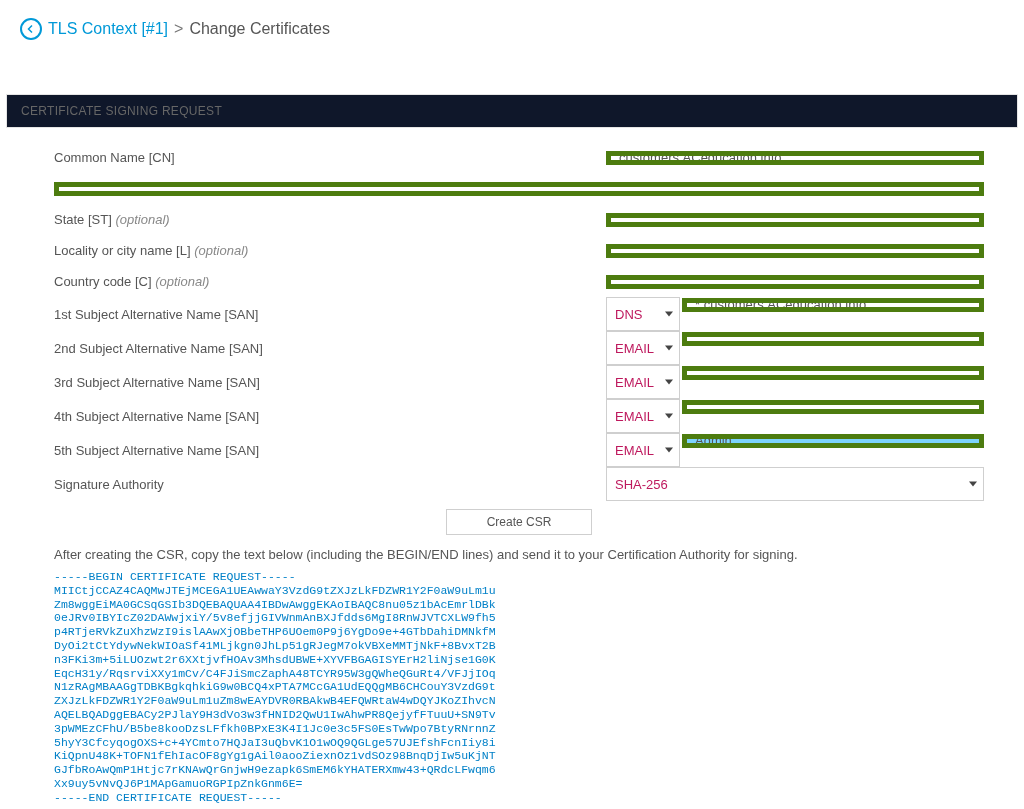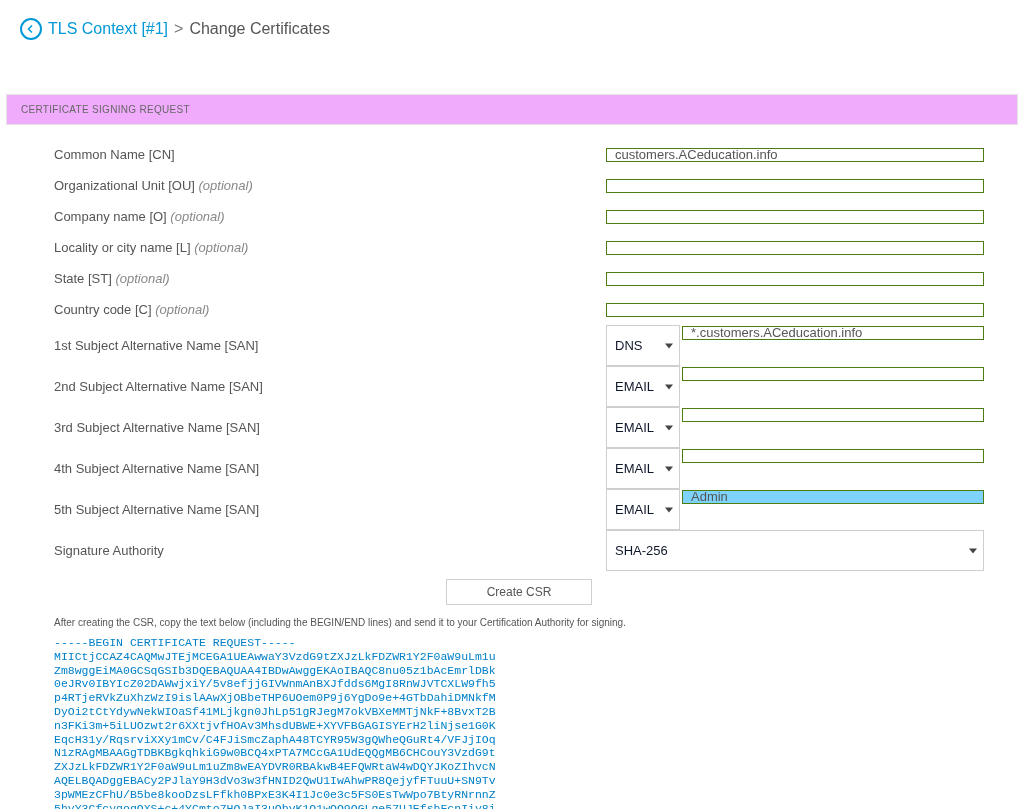--- a/index.html
+++ b/index.html
@@ -31,23 +31,23 @@
   .crumb-link {
     color: #0099d8;
     font-size: 16px;
   }
   .crumb-sep { color: #777; font-size: 16px; }
   .crumb-current { color: #555; font-size: 16px; }
   .section {
     margin: 40px 6px 0 6px;
   }
   .section-title {
-    background: #f0abfc;
+    background: #0f172a;
     color: #666;
-    font-size: 10px;
+    font-size: 12px;
     letter-spacing: 0.3px;
     padding: 9px 14px;
     border: 1px solid #e5e5e5;
   }
   .form-area {
     padding: 14px 34px 20px 48px;
   }
   .row {
     display: flex;
     align-items: center;
@@ -62,36 +62,36 @@
   }
   .label-col em, .optional { font-style: italic; color: #888; }
   .field-col {
     flex: 1;
     display: flex;
     gap: 2px;
   }
   input[type=text] {
     width: 100%;
     height: 14px;
-    border: 1px solid #4d7c0f;
+    border: 5px solid #4d7c0f;
     padding: 2px 8px;
     font-size: 13px;
     color: #555;
     background: #fff;
   }
   .sel {
     position: relative;
     display: inline-flex;
     align-items: center;
-    height: 41px;
+    height: 34px;
     border: 1px solid #cfcfcf;
     background: #fff;
     padding: 0 22px 0 8px;
     font-size: 13px;
-    color: #0f172a;
+    color: #be185d;
     min-width: 74px;
     cursor: pointer;
   }
   .sel.full { width: 100%; min-width: 0; }
   .sel .caret {
     position: absolute;
     right: 6px;
     top: 50%;
     transform: translateY(-50%);
     width: 0; height: 0;
@@ -111,21 +111,21 @@
   .btn {
     border: 1px solid #cfcfcf;
     background: #fff;
     color: #555;
     padding: 5px 40px;
     font-size: 12px;
     cursor: pointer;
   }
   .helper {
     color: #555;
-    font-size: 10px;
+    font-size: 13px;
     margin: 4px 0 8px 0;
   }
   .csr-block {
     font-family: Consolas, "Courier New", monospace;
     font-size: 11.5px;
     line-height: 1.2;
     color: #0080c8;
     white-space: pre;
     overflow-x: hidden;
   }
@@ -149,39 +149,32 @@
 
   <div class="form-area">
 
     <div class="row">
       <div class="label-col">Common Name [CN]</div>
       <div class="field-col">
           <input type="text" value="customers.ACeducation.info" style="">
         </div>
     </div>
     <div class="row">
-      <div class="label-col"><span>Organizational Unit [OU]</span> <span class="optional">(optional)</span></div>
-      <div class="field-col">
-          <input type="text" value="" style="">
-        </div>
-    </div>
-    <div class="row">
-      <div class="label-col"><span>Company name [O]</span> <span class="optional">(optional)</span></div>
+      <div class="field-col">
+          <input type="text" value="" style="">
+        </div>
+    </div>
+    <div class="row">
+      <div class="label-col"><span>State [ST]</span> <span class="optional">(optional)</span></div>
       <div class="field-col">
           <input type="text" value="" style="">
         </div>
     </div>
     <div class="row">
       <div class="label-col"><span>Locality or city name [L]</span> <span class="optional">(optional)</span></div>
-      <div class="field-col">
-          <input type="text" value="" style="">
-        </div>
-    </div>
-    <div class="row">
-      <div class="label-col"><span>State [ST]</span> <span class="optional">(optional)</span></div>
       <div class="field-col">
           <input type="text" value="" style="">
         </div>
     </div>
     <div class="row">
       <div class="label-col"><span>Country code [C]</span> <span class="optional">(optional)</span></div>
       <div class="field-col">
           <input type="text" value="" style="">
         </div>
     </div>

